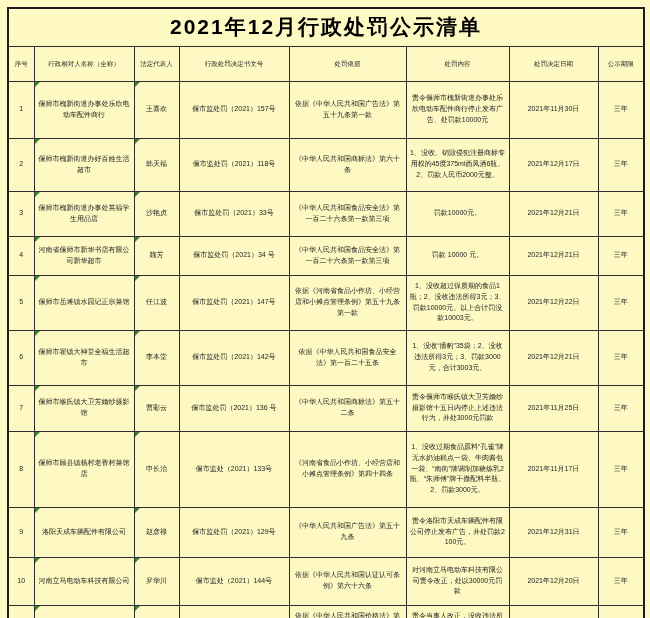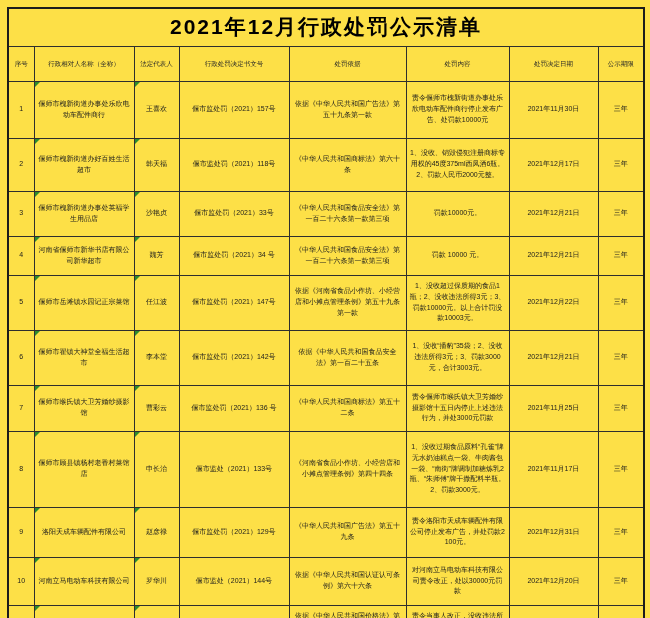--- a/index.html
+++ b/index.html
@@ -8,21 +8,21 @@
     width: 650px;
     height: 618px;
     background: #ffffff;
     overflow: hidden;
     font-family: "Liberation Sans", sans-serif;
   }
   .sheet {
     position: absolute;
     left: 0; top: 0;
     width: 650px; height: 618px;
-    background: #fde047;
+    background: #fef9c3;
   }
   table.penalty {
     position: absolute;
     left: 7px;
     top: 7px;
     width: 636px;
     border-collapse: collapse;
     table-layout: fixed;
     border: 2px solid #1c1c1c;
   }

